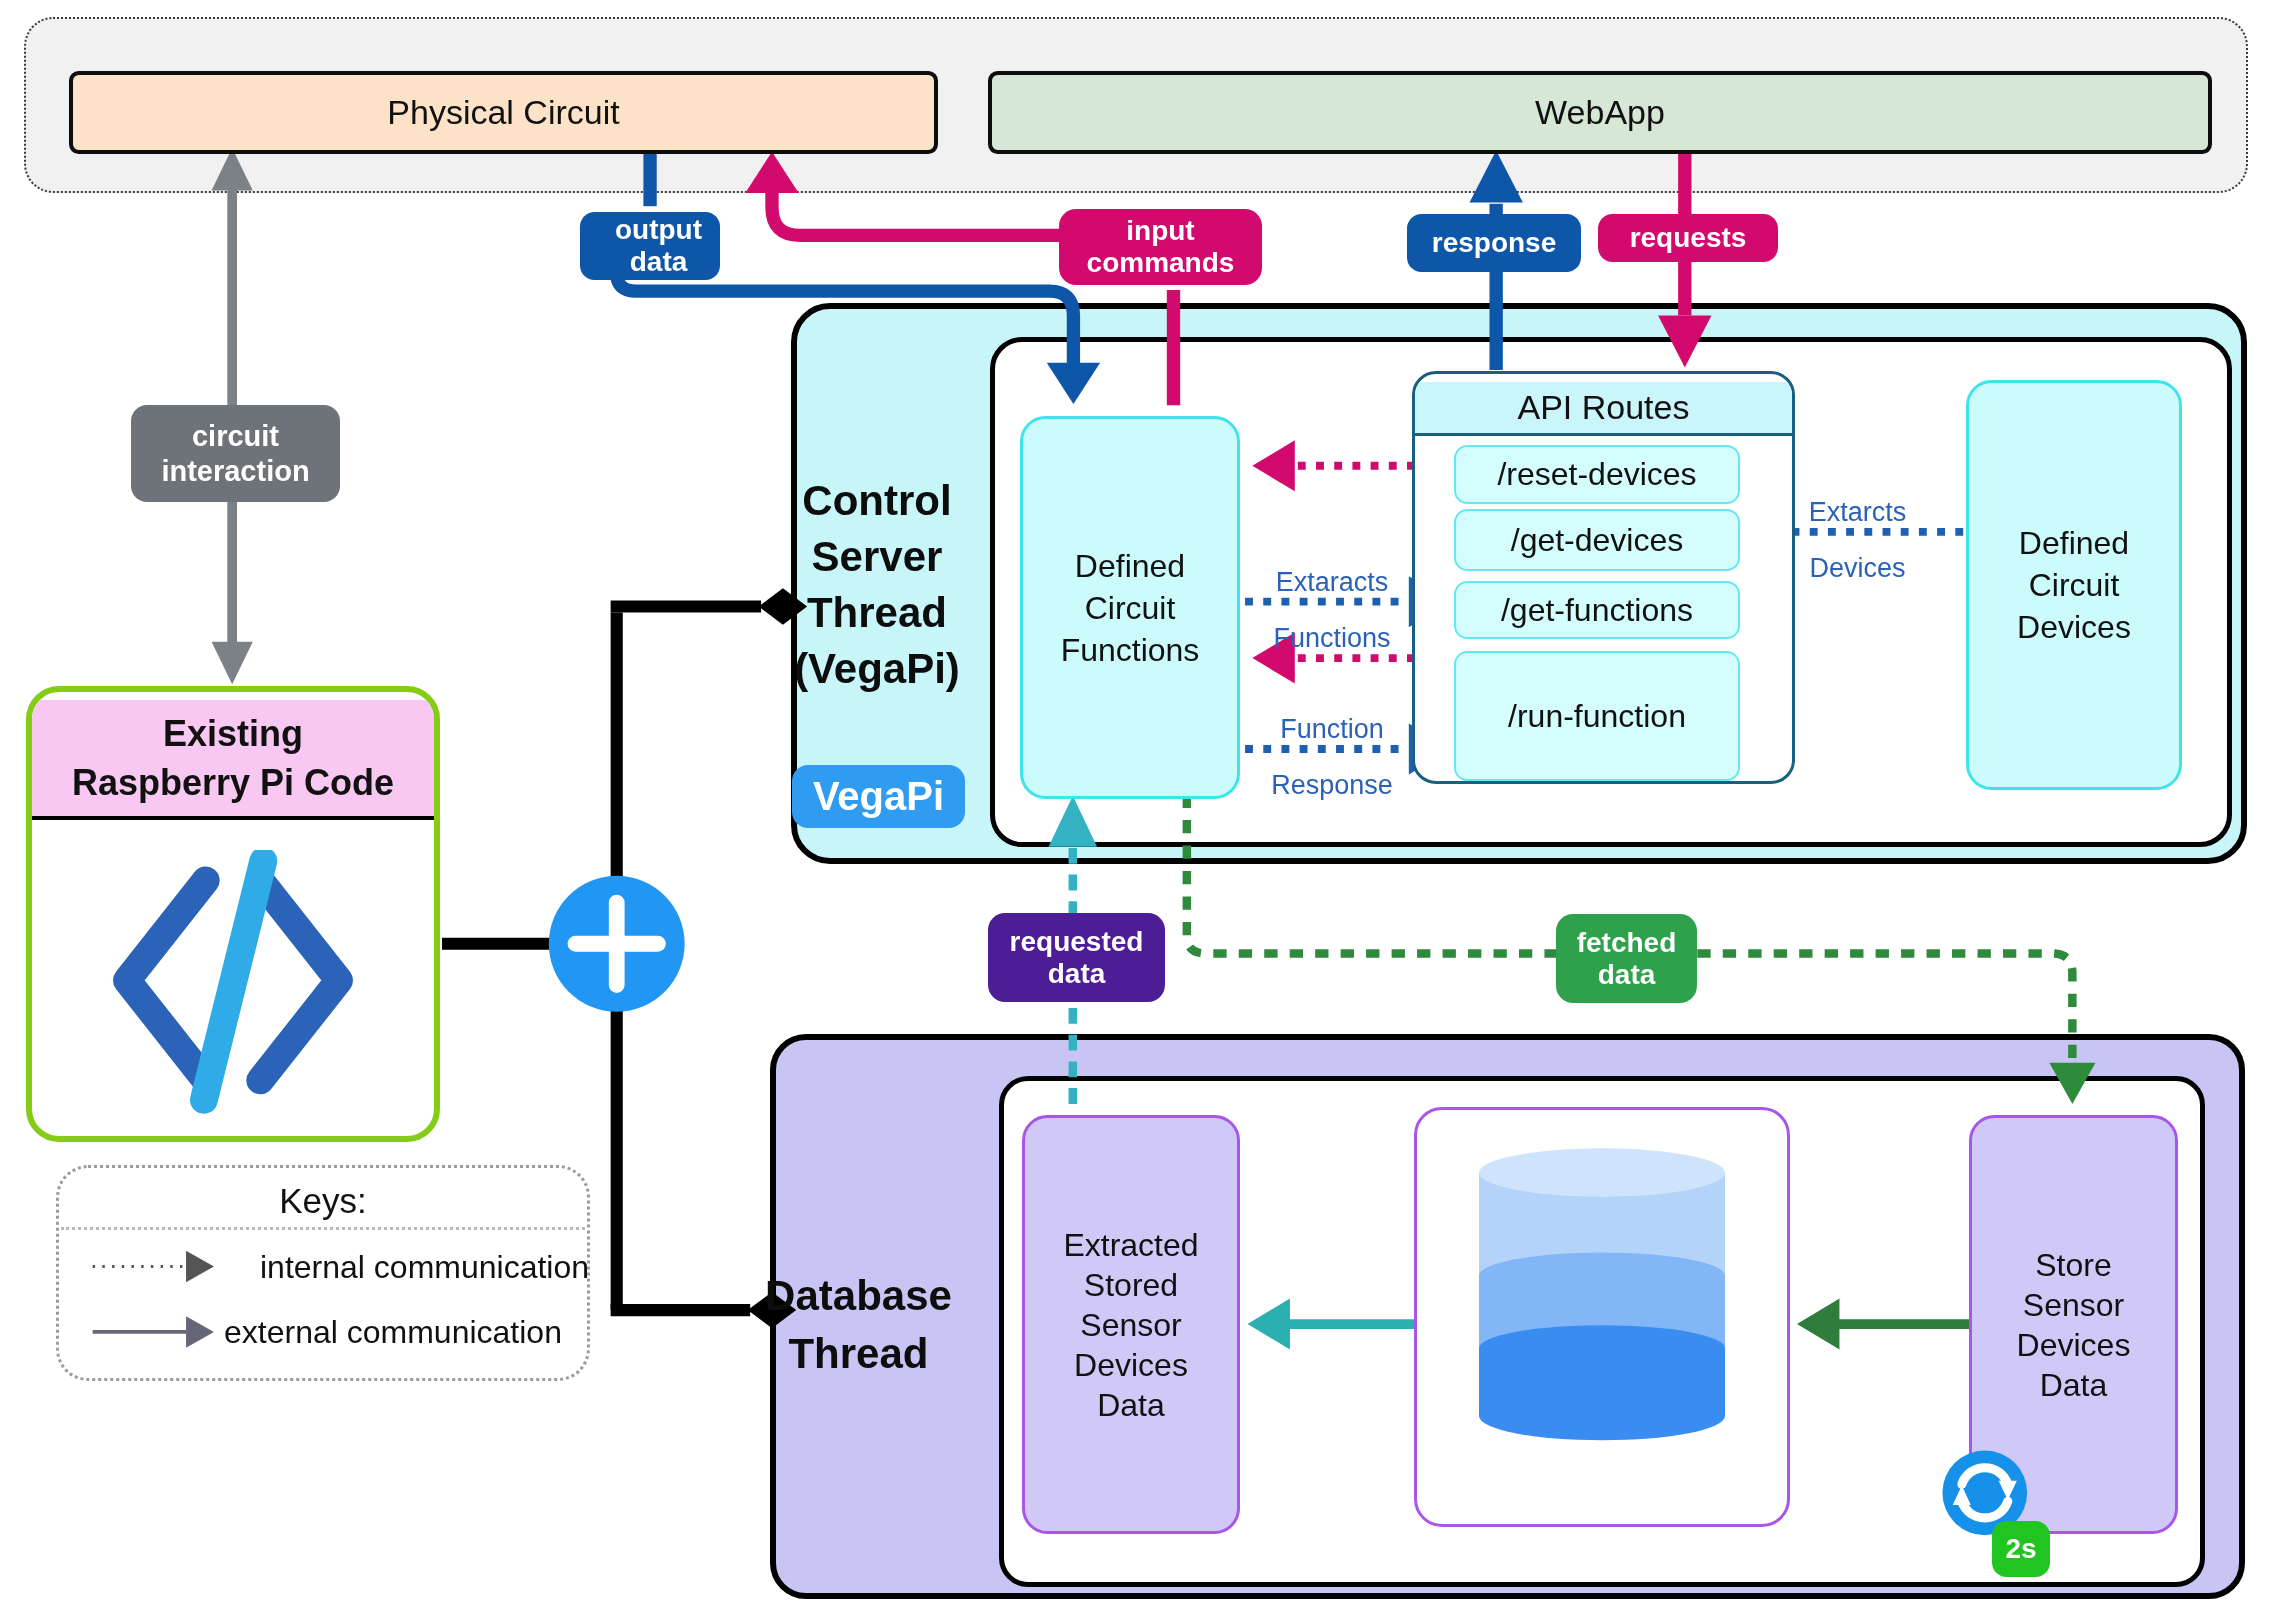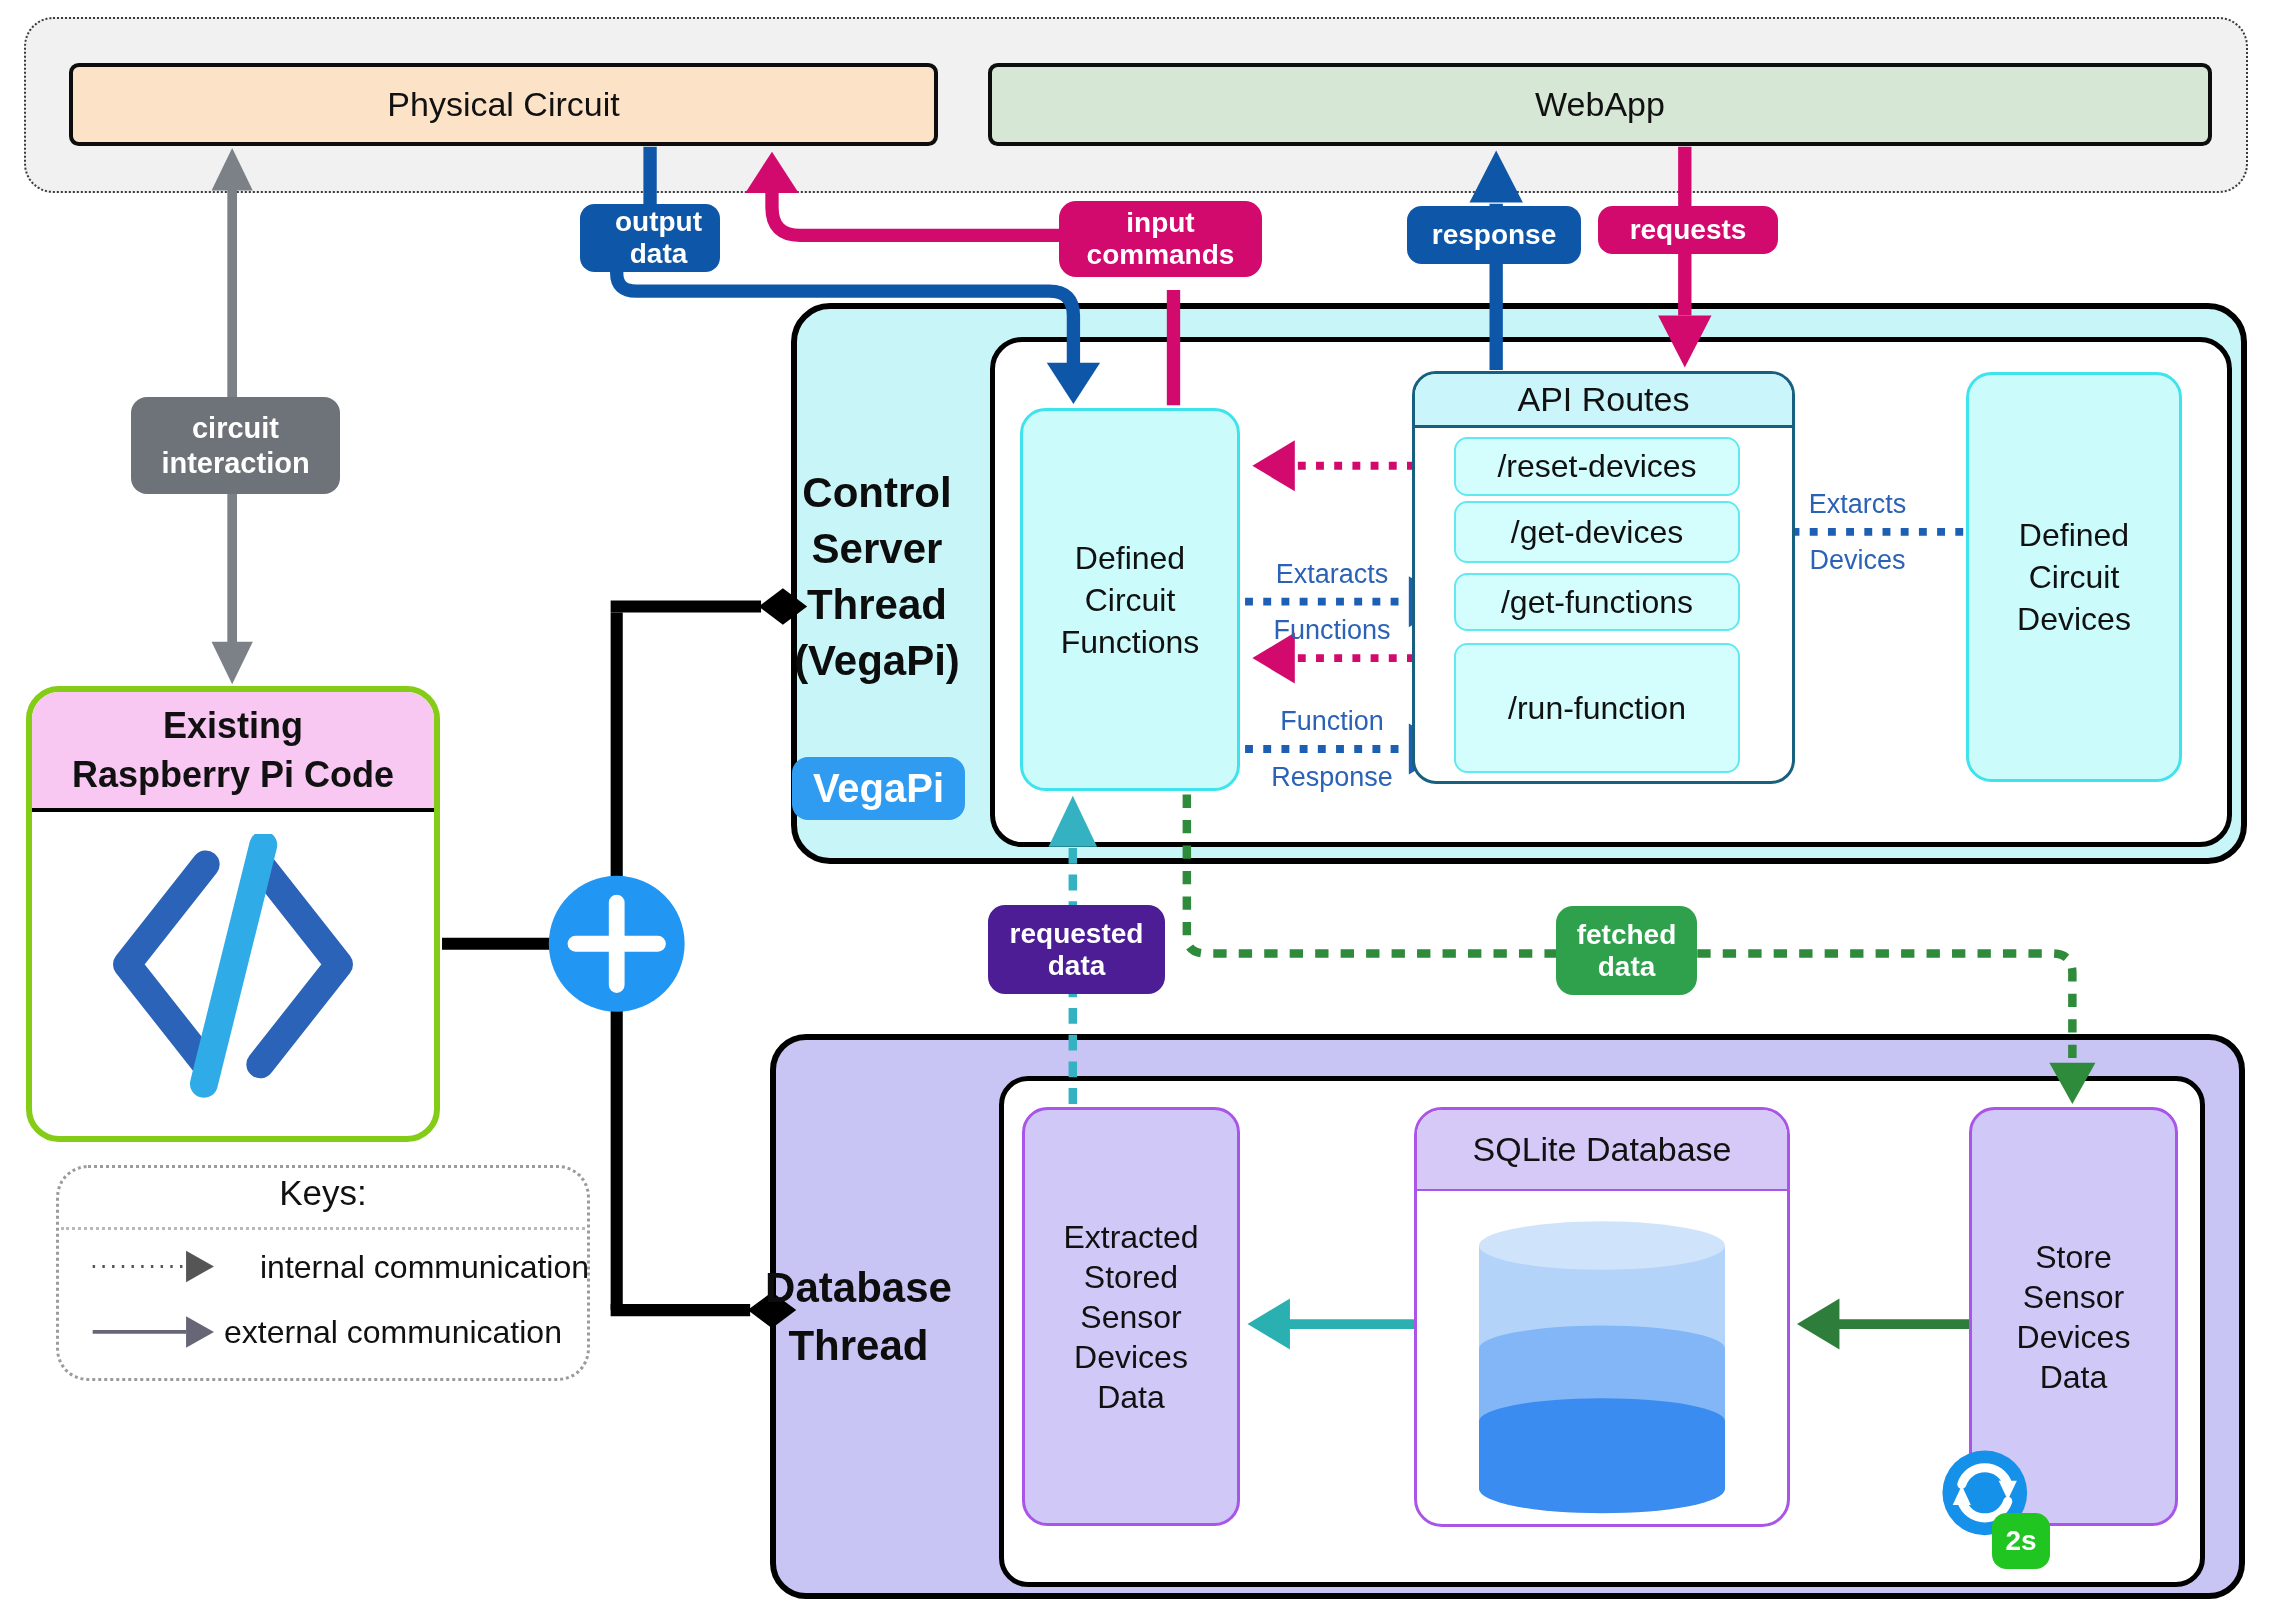--- a/index.html
+++ b/index.html
@@ -1,19 +1,19 @@
 <!DOCTYPE html>
 <html style="font-size:9.7px"><head>
 <meta charset="utf-8">
 <style>
   html,body{margin:0;padding:0;background:#fff;}
   .stage{position:relative;width:2273px;height:1617px;background:#ffffff;
          font-family:"Liberation Sans",sans-serif;overflow:hidden;}
   .abs{position:absolute;box-sizing:border-box;}
-  .ctr{display:flex;align-items:center;justify-content:center;text-align:center;white-space:pre-line;}
+  .ctr{display:flex;align-items:center;justify-content:center;text-align:center;white-space:pre-line;margin-top:8px;}
   .badge{color:#fff;font-weight:bold;}
   svg{display:block;}
   .lbl-blue{color:#2b62b5;}
 </style>
 </head>
 <body>
 
 <div class="stage">
 
   <div class="abs" style="left:24px;top:17px;width:2224px;height:176px;background:#f1f1f1;border:2.4px dotted #3a3a3a;border-radius:29px;"></div>
@@ -185,21 +185,20 @@
   <div class="abs ctr" style="left:741px;top:1259px;width:235px;height:116px;font-size:42px;font-weight:bold;line-height:58px;color:#0d0d0d;">Database
 Thread</div>
 
   <div class="abs ctr" style="left:1022px;top:1107px;width:218px;height:419px;background:#d0c9f8;border:3px solid #a855e8;border-radius:25.5px;font-size:32px;line-height:40px;color:#111;">Extracted
 Stored
 Sensor
 Devices
 Data</div>
 
   <div class="abs" style="left:1414px;top:1107px;width:376px;height:420px;background:#fff;border:3px solid #a855e8;border-radius:28px;overflow:hidden;">
-    <div class="ctr" style="width:100%;height:79px;background:#d6c9f8;border-bottom:2.4px solid #a855e8;font-size:34px;color:#111;">SQLite Database</div>
     <div class="ctr" style="width:100%;height:332px;">
       <svg width="370" height="332" viewBox="0 0 610 548">
         <rect x="102" y="90" width="406" height="170" fill="#b3d3f9"></rect>
         <rect x="102" y="260" width="406" height="120" fill="#82b6f6"></rect>
         <rect x="102" y="380" width="406" height="112" fill="#3a8cf0"></rect>
         <ellipse cx="305" cy="260" rx="203" ry="38" fill="#82b6f6"></ellipse>
         <ellipse cx="305" cy="380" rx="203" ry="38" fill="#3a8cf0"></ellipse>
         <ellipse cx="305" cy="492" rx="203" ry="40" fill="#3a8cf0"></ellipse>
         <ellipse cx="305" cy="90" rx="203" ry="40" fill="#cfe4fb"></ellipse>
       </svg>

